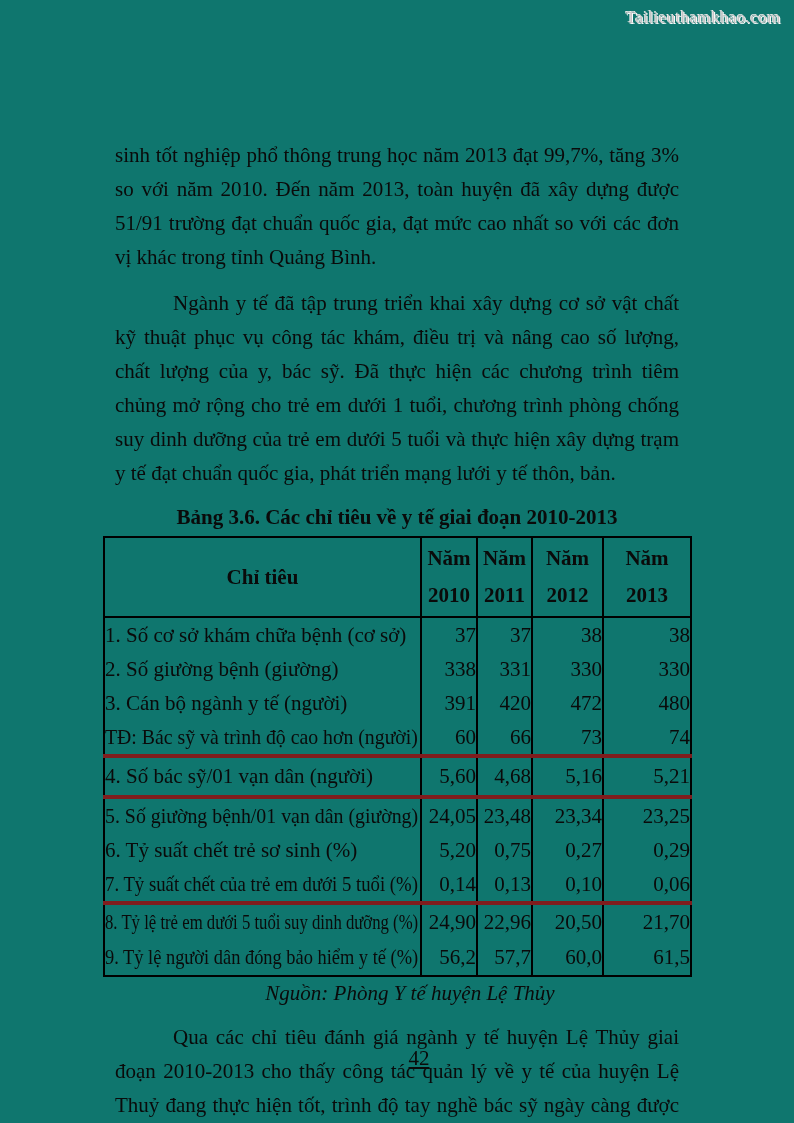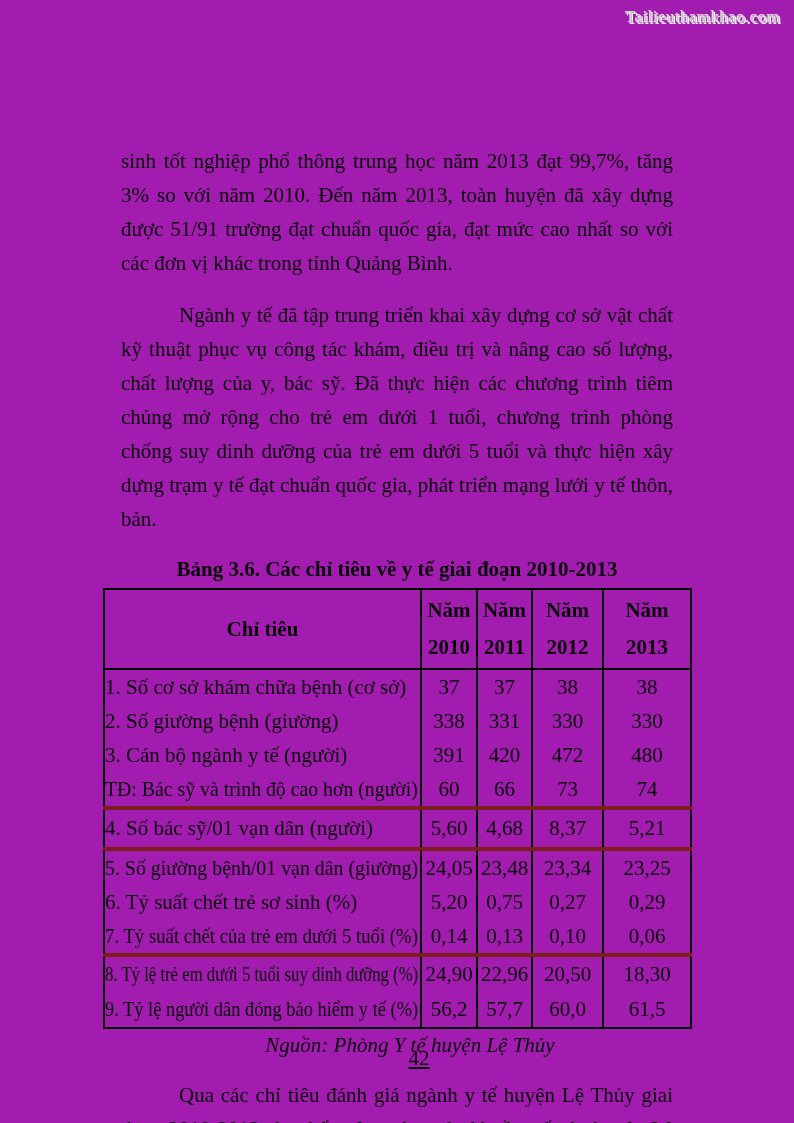--- a/index.html
+++ b/index.html
@@ -1,37 +1,37 @@
 <!DOCTYPE html>
 <html lang="vi"><head>
 <meta charset="utf-8">
 <style>
   html, body { margin: 0; padding: 0; background: #ffffff; }
   .page {
     position: relative;
     width: 794px;
     height: 1123px;
-    background: #a21caf;
+    background: #0f766e;
     color: #0a0a0a;
     font-family: "Liberation Serif", "DejaVu Serif", serif;
     box-sizing: border-box;
     padding: 126px 103px 0 103px;
     overflow: hidden;
   }
   .watermark {
     position: absolute;
     top: 8px;
     right: 13px;
     font-size: 17px;
     color: #c7c7c7;
     text-shadow: 1px 1px 0 #ffffff, -1px -1px 0 #e9e9e9;
     letter-spacing: 0.4px;
   }
   p.body {
-    margin: 18px;
+    margin: 12px;
     font-size: 21px;
     line-height: 34px;
     text-align: justify;
   }
   p.indent { text-indent: 58px; }
   .table-title {
     font-weight: bold;
     font-size: 21px;
     line-height: 30px;
     text-align: center;
@@ -63,21 +63,21 @@
   }
   table.data td {
     font-size: 21px;
     vertical-align: middle;
     height: 34px;
     padding: 0;
   }
   tr.h37 td { height: 37px; }
   tr.h35 td { height: 35px; }
   td.label { text-align: left; padding-left: 8px; }
-  td.num   { text-align: center; padding-right: 9px; }
+  td.num   { text-align: right; padding-right: 9px; }
   .fit {
     display: inline-block;
     white-space: nowrap;
     transform-origin: 0 50%;
   }
   .source {
     width: 614px;
     text-align: center;
     font-style: italic;
     font-size: 21px;
@@ -164,21 +164,21 @@
         <td class="label"><span class="fit" style="transform: scaleX(0.942);">TĐ: Bác sỹ và trình độ cao hơn (người)</span></td>
         <td class="num">60</td>
         <td class="num">66</td>
         <td class="num">73</td>
         <td class="num">74</td>
       </tr>
       <tr class="group-end h37">
         <td class="label"><span class="fit">4. Số bác sỹ/01 vạn dân (người)</span></td>
         <td class="num">5,60</td>
         <td class="num">4,68</td>
-        <td class="num">8,37</td>
+        <td class="num">5,16</td>
         <td class="num">5,21</td>
       </tr>
       <tr>
         <td class="label"><span class="fit" style="transform: scaleX(0.945);">5. Số giường bệnh/01 vạn dân (giường)</span></td>
         <td class="num">24,05</td>
         <td class="num">23,48</td>
         <td class="num">23,34</td>
         <td class="num">23,25</td>
       </tr>
       <tr>
@@ -193,21 +193,21 @@
         <td class="num">0,14</td>
         <td class="num">0,13</td>
         <td class="num">0,10</td>
         <td class="num">0,06</td>
       </tr>
       <tr class="h35">
         <td class="label"><span class="fit" style="transform: scaleX(0.796);">8. Tỷ lệ trẻ em dưới 5 tuổi suy dinh dưỡng (%)</span></td>
         <td class="num">24,90</td>
         <td class="num">22,96</td>
         <td class="num">20,50</td>
-        <td class="num">18,30</td>
+        <td class="num">21,70</td>
       </tr>
       <tr class="h35">
         <td class="label"><span class="fit" style="transform: scaleX(0.876);">9. Tỷ lệ người dân đóng bảo hiểm y tế (%)</span></td>
         <td class="num">56,2</td>
         <td class="num">57,7</td>
         <td class="num">60,0</td>
         <td class="num">61,5</td>
       </tr>
     </tbody>
   </table>

